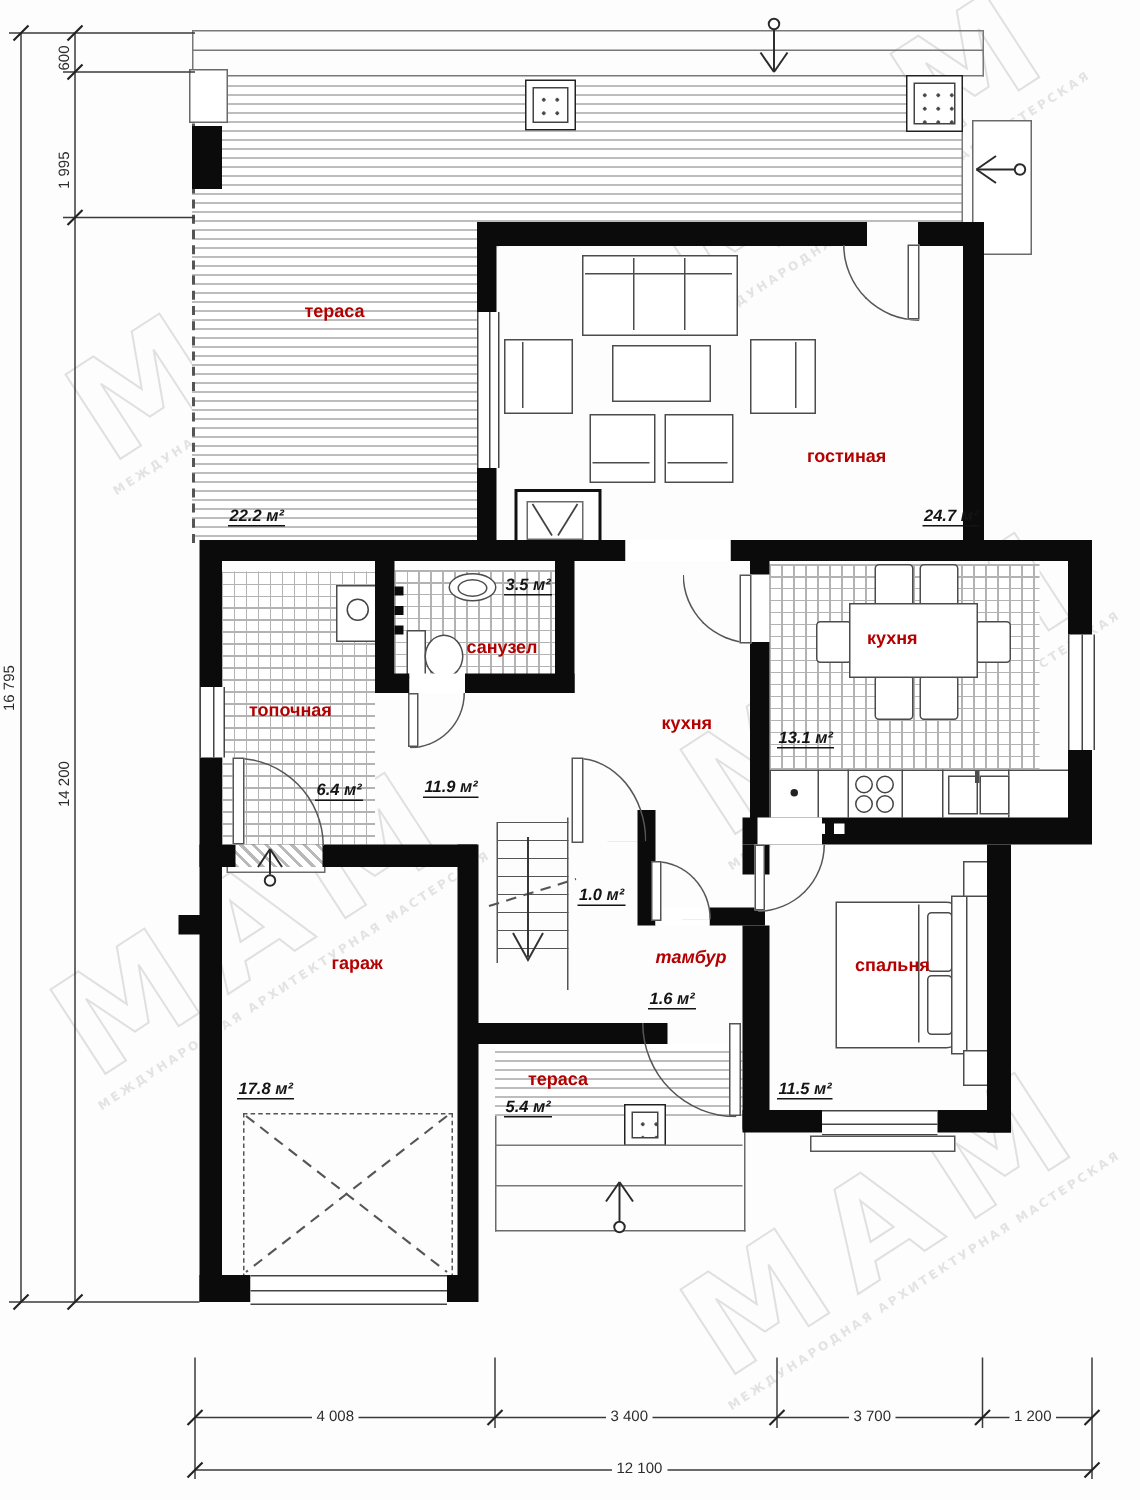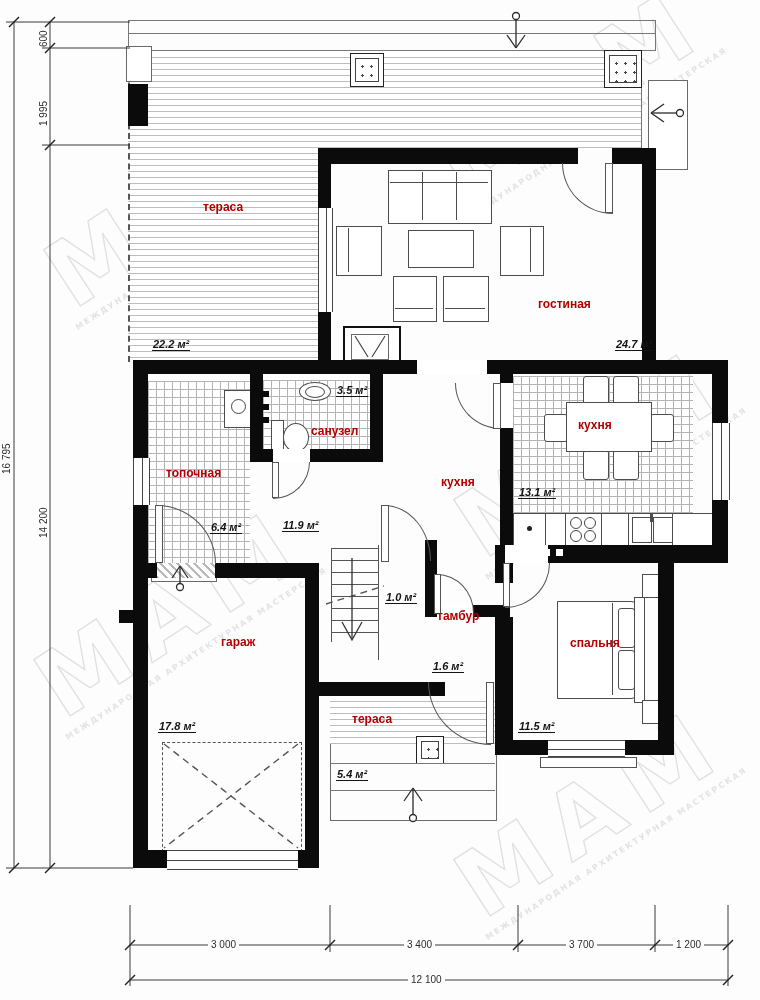--- a/index.html
+++ b/index.html
@@ -327,36 +327,36 @@
   <div class="area-label" style="left:336px;top:384px;">3.5 м²</div>
 
   <div class="room-label" style="left:166px;top:466px;">топочная</div>
   <div class="area-label" style="left:210px;top:521px;">6.4 м²</div>
 
   <div class="room-label" style="left:441px;top:475px;">кухня</div>
   <div class="area-label" style="left:282px;top:519px;">11.9 м²</div>
 
   <div class="area-label" style="left:385px;top:591px;">1.0 м²</div>
 
-  <div class="room-label" style="left:437px;top:609px;">тамбур</div>
+  <div class="room-label" style="left:437px;top:631px;font-style:italic;">тамбур</div>
   <div class="area-label" style="left:432px;top:660px;">1.6 м²</div>
 
   <div class="room-label" style="left:221px;top:635px;">гараж</div>
   <div class="area-label" style="left:158px;top:720px;">17.8 м²</div>
 
   <div class="room-label" style="left:352px;top:712px;">тераса</div>
-  <div class="area-label" style="left:336px;top:768px;text-align:right;">5.4 м²</div>
+  <div class="area-label" style="left:336px;top:732px;text-align:right;">5.4 м²</div>
 
   <div class="room-label" style="left:570px;top:636px;">спальня</div>
   <div class="area-label" style="left:518px;top:720px;">11.5 м²</div>
 
   <div class="dim v" style="left:38px;top:23px;height:24px;">600</div>
   <div class="dim v" style="left:38px;top:70px;height:56px;">1 995</div>
   <div class="dim v" style="left:1px;top:412px;height:62px;">16 795</div>
   <div class="dim v" style="left:38px;top:476px;height:62px;">14 200</div>
 
-  <div class="dim h" style="left:208px;top:939px;">3 000</div>
+  <div class="dim h" style="left:208px;top:939px;">4 008</div>
   <div class="dim h" style="left:404px;top:939px;">3 400</div>
   <div class="dim h" style="left:566px;top:939px;">3 700</div>
   <div class="dim h" style="left:673px;top:939px;">1 200</div>
   <div class="dim h" style="left:408px;top:974px;">12 100</div>
 
 </div>
 
 </body></html>

